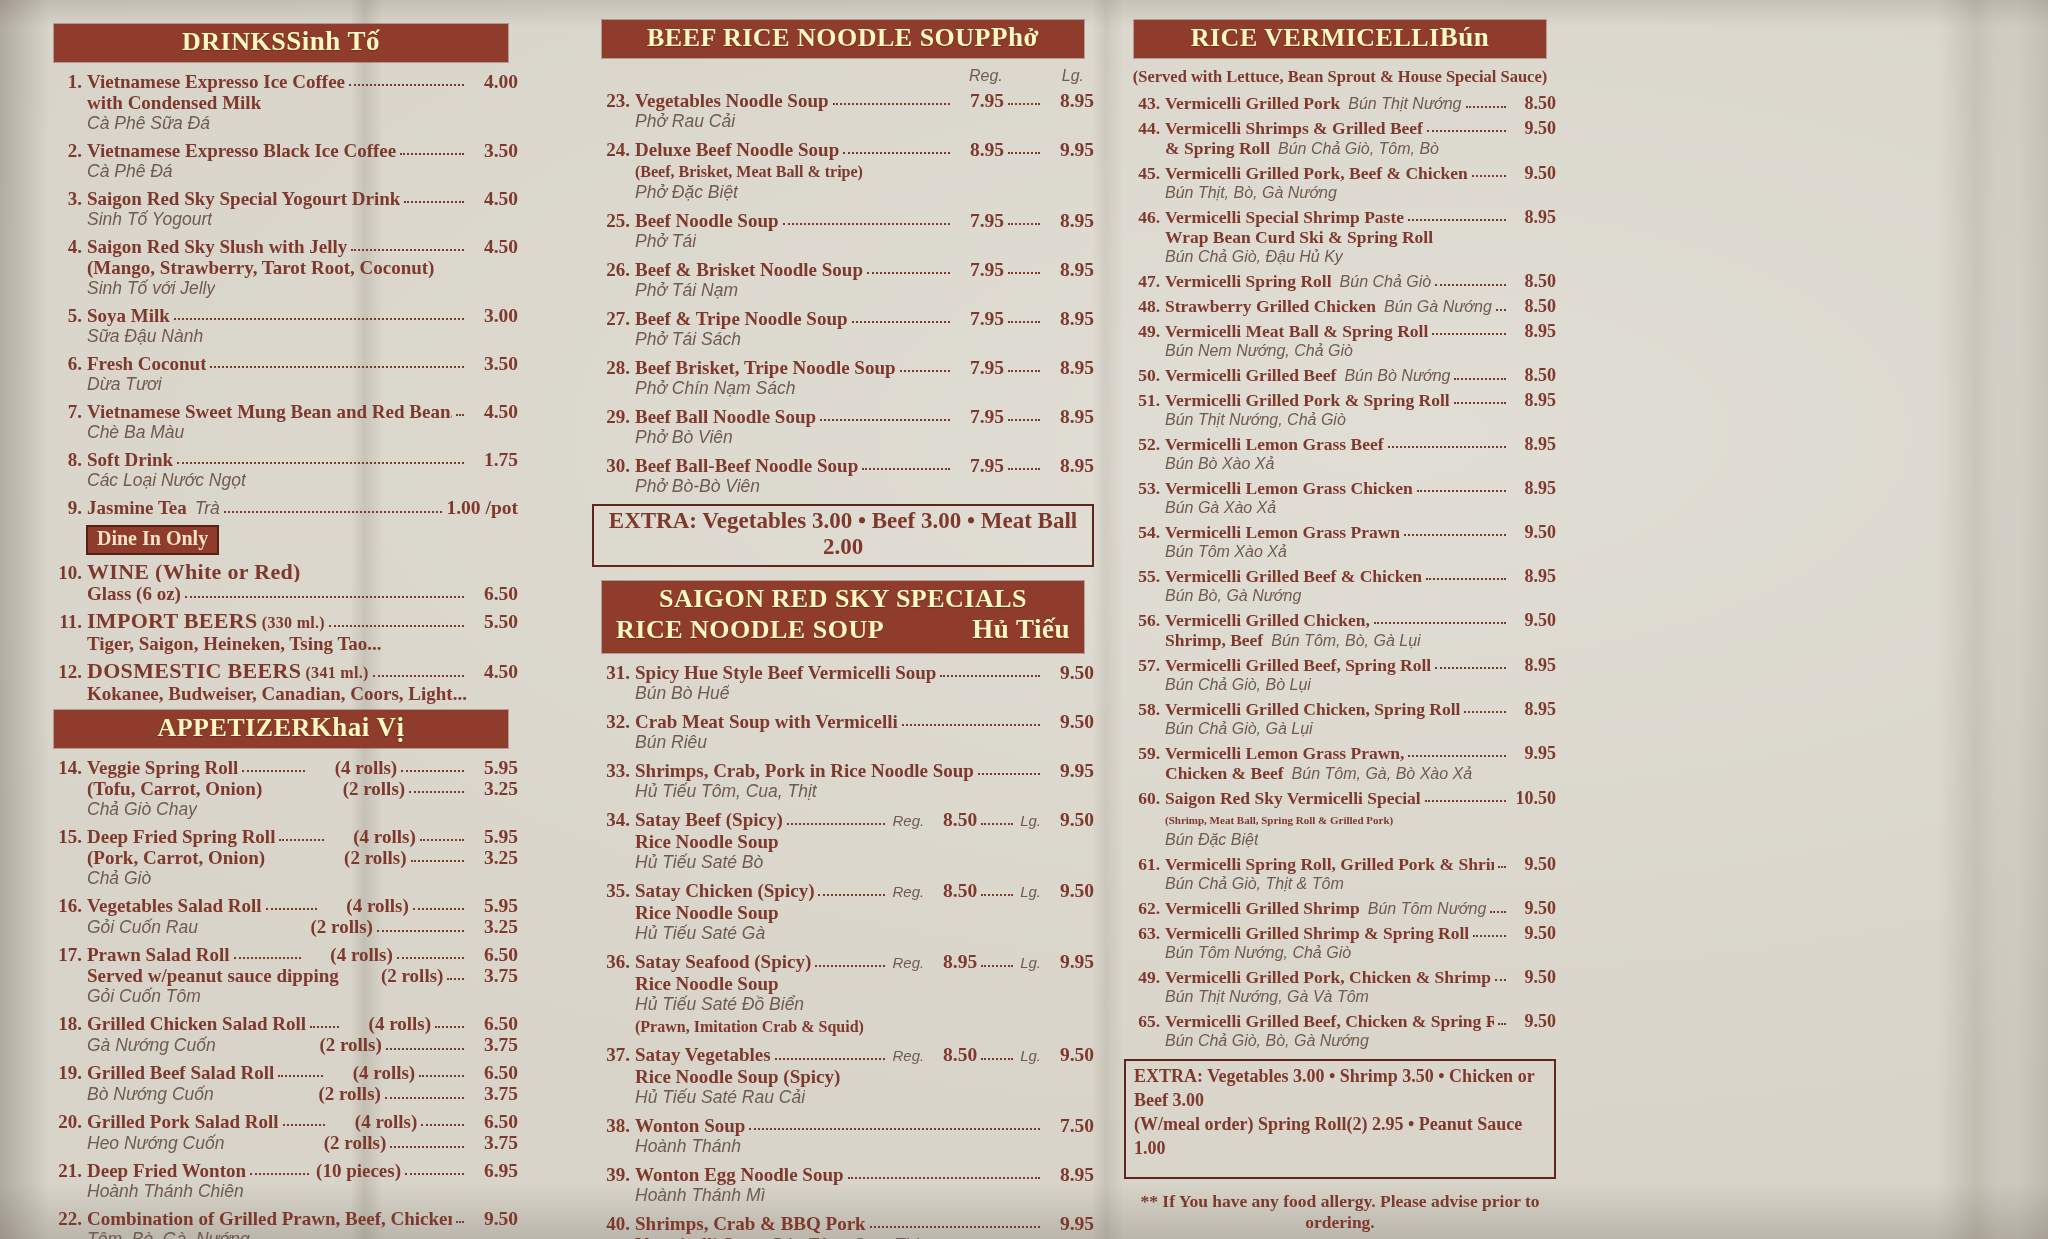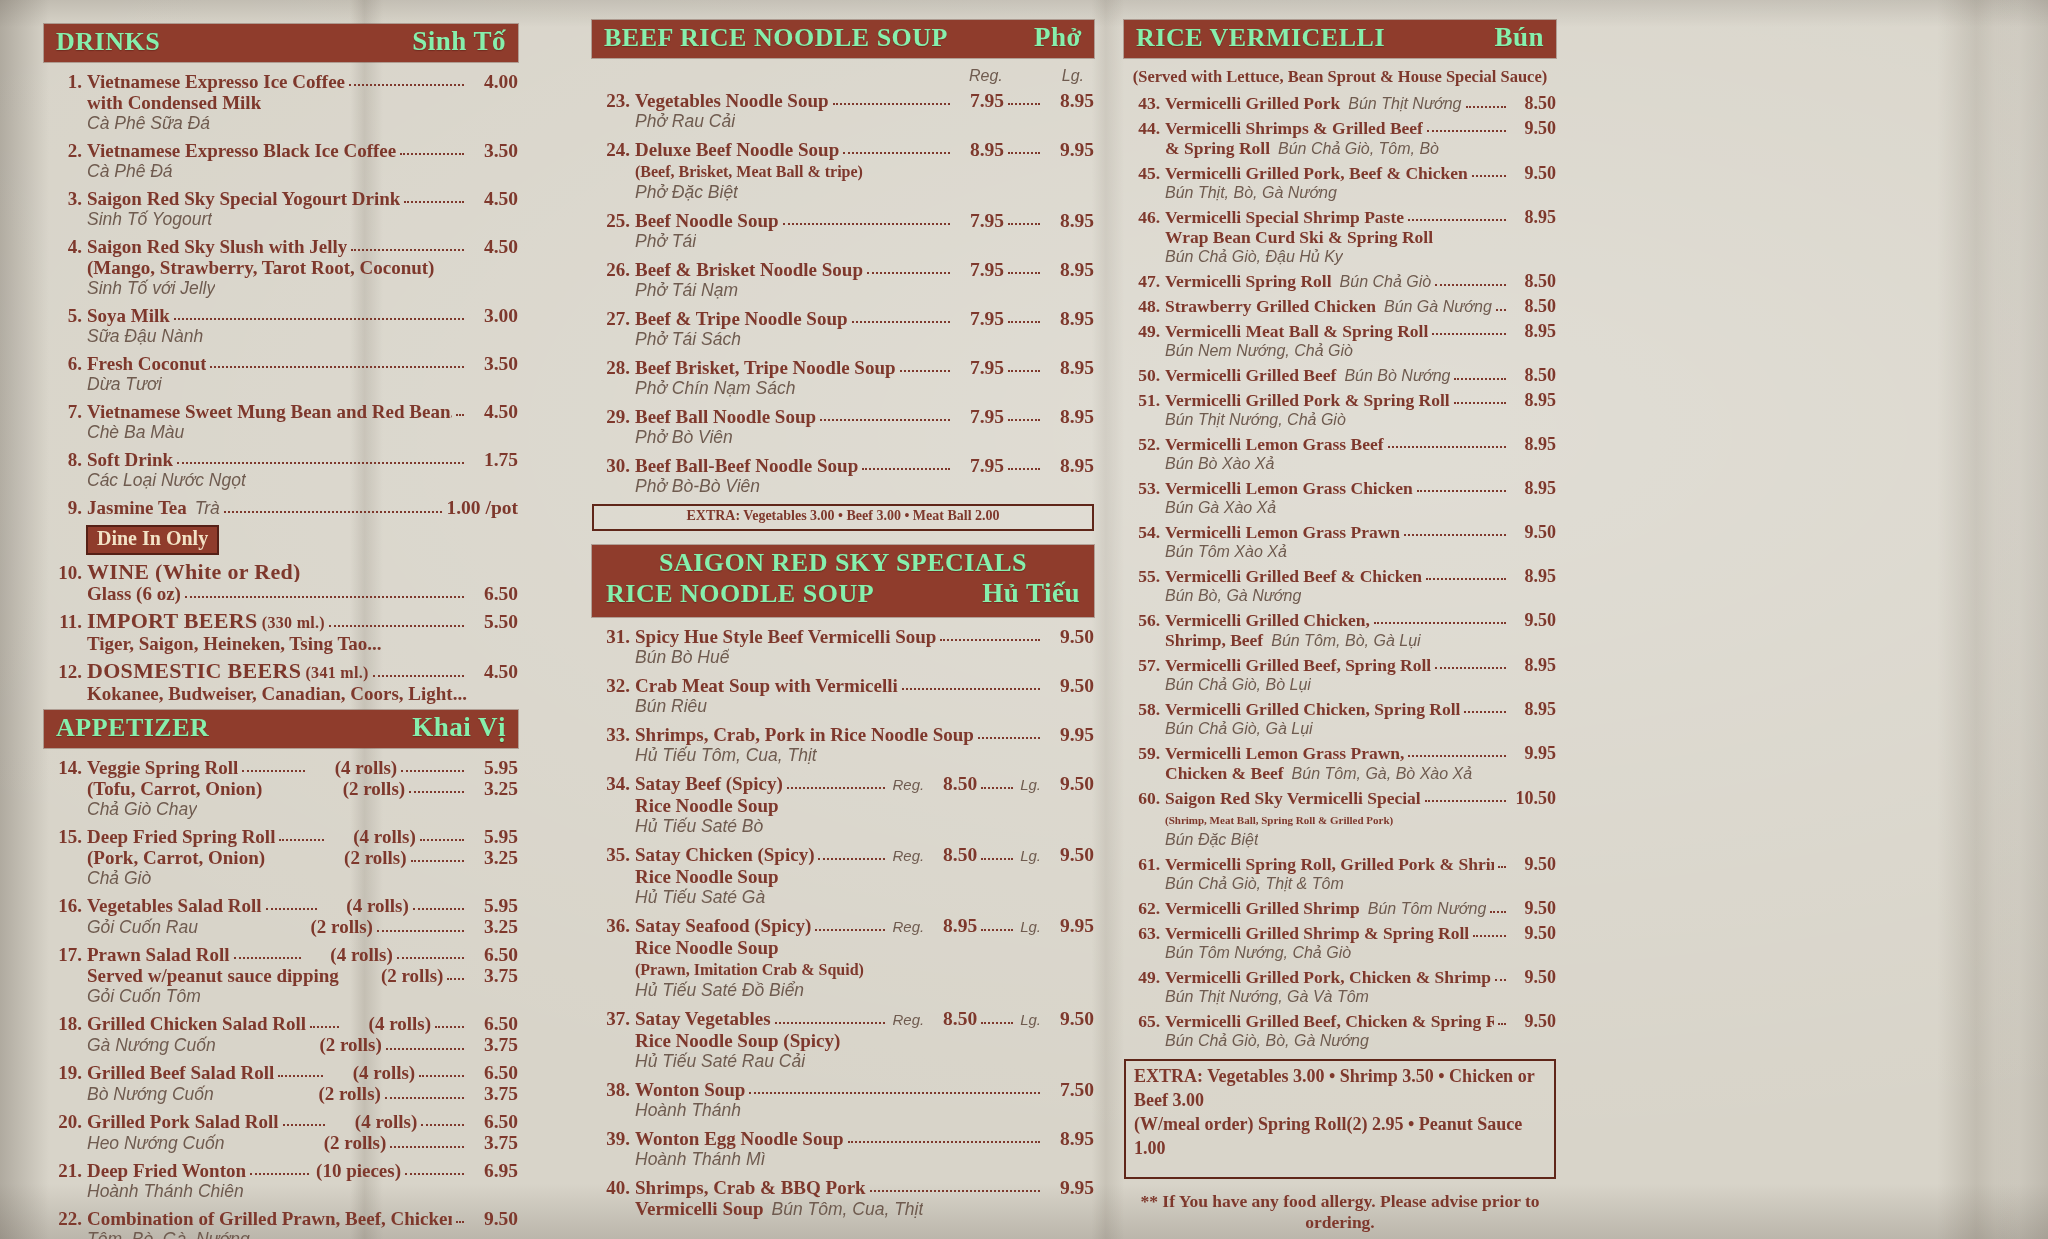--- a/index.html
+++ b/index.html
@@ -16,24 +16,24 @@
       linear-gradient(90deg, transparent 53.3%, rgba(105,95,80,.15) 54.0%, transparent 54.9%),
       linear-gradient(90deg, transparent 94.6%, rgba(105,95,80,.20) 96.5%, transparent 98.6%),
       #d8d4c9;
   }
   .col{position:absolute;}
   #col0{left:44px;top:24px;width:474px;}
   #col1{left:592px;top:20px;width:502px;}
   #col2{left:1124px;top:20px;width:432px;}
 
   .secbar{
-    background:#8f3c2c;color:#86efac;font-weight:bold;
-    display:flex;justify-content:space-between;align-items:baseline;
+    background:#8f3c2c;color:#fef9c3;font-weight:bold;
+    display:flex;justify-content:center;align-items:baseline;
     padding:2px 12px 5px;font-size:26px;letter-spacing:.5px;
-    margin:0 0 9px;box-shadow:0 0 0 1px rgba(80,25,15,.30);
+    margin:0 10px 9px;box-shadow:0 0 0 1px rgba(80,25,15,.30);
     text-shadow:0 1px 1px rgba(60,15,10,.35);
   }
   .secbar .vnt{font-size:27px;}
   #col0 .secbar + * {}
   .secbar.two{display:block;padding:3px 14px 8px;margin-top:14px;}
   .secbar.two .t1{text-align:center;font-size:26px;}
   .secbar.two .trow{display:flex;justify-content:space-between;align-items:baseline;font-size:26px;}
 
   .line{display:flex;align-items:baseline;line-height:21px;}
   #col2 .line{line-height:20px;}
@@ -64,21 +64,21 @@
   .badgewrap{margin:2px 0 6px 42px;}
   .badge{display:inline-block;background:#8f3c2c;color:#f2e2c6;font-weight:bold;font-size:20px;
     padding:0 9px 3px;border:2px solid #552016;}
   .reglg{display:flex;justify-content:flex-end;margin:0 4px 5px 0;}
   .reglg .rl{font-size:16px;}
   .reglg .r1{margin-right:56px;}
   .reglg .r2{margin-right:6px;}
 
   .note{font-weight:bold;color:#7e382c;font-size:16.5px;text-align:center;margin:0 0 6px;}
   .extra-box{border:2px solid #5f2619;padding:2px 10px 5px;margin:4px 0 12px;
-    color:#7e382c;font-weight:bold;font-size:14px;text-align:center;background:rgba(255,255,255,.03);}
+    color:#7e382c;font-weight:bold;font-size:23px;text-align:center;background:rgba(255,255,255,.03);}
   #col2 .extra-box{text-align:left;font-size:18px;margin-top:8px;padding:3px 8px 17px;}
   #col2 .extra-box .xline{line-height:24px;}
   .footer{color:#7e382c;font-weight:bold;font-size:17.5px;margin-top:12px;text-align:center;}
 </style>
 </head>
 <body>
 
 <div id="paper">
   <div class="col" id="col0">
       <div class="secbar">
@@ -622,25 +622,25 @@
           <span class="sep"></span>
           <span class="rl">Lg.</span>
           <span class="price">9.95</span>
         </div>
         <div class="line">
           <span class="num"></span>
           <span class="txt"><span>Rice Noodle Soup</span></span>
         </div>
         <div class="line">
           <span class="num"></span>
+          <span class="vn">Hủ Tiếu Saté Đồ Biển</span>
+        </div>
+        <div class="line">
+          <span class="num"></span>
           <span class="txt"><span class="sm">(Prawn, Imitation Crab &amp; Squid)</span></span>
-        </div>
-        <div class="line">
-          <span class="num"></span>
-          <span class="vn">Hủ Tiếu Saté Đồ Biển</span>
         </div>
       </div>
       <div class="item">
         <div class="line">
           <span class="num">37.</span>
           <span class="txt"><span>Satay Vegetables</span></span>
           <span class="lead"></span>
           <span class="rl">Reg.</span>
           <span class="price">8.50</span>
           <span class="sep"></span>

